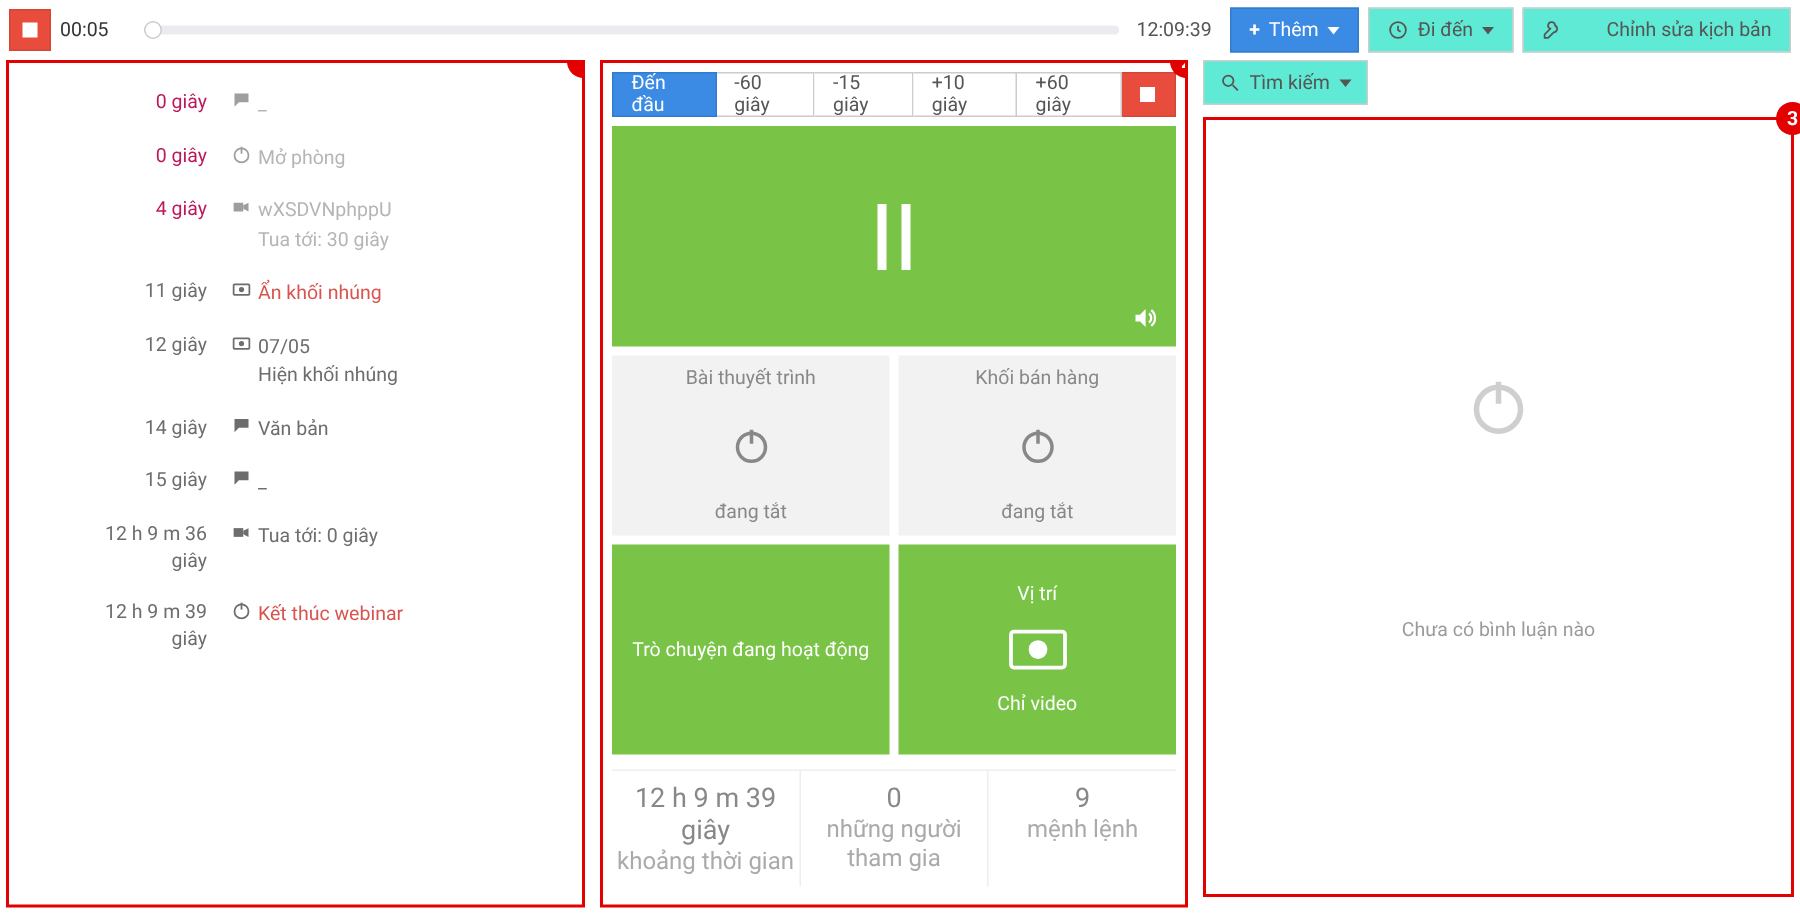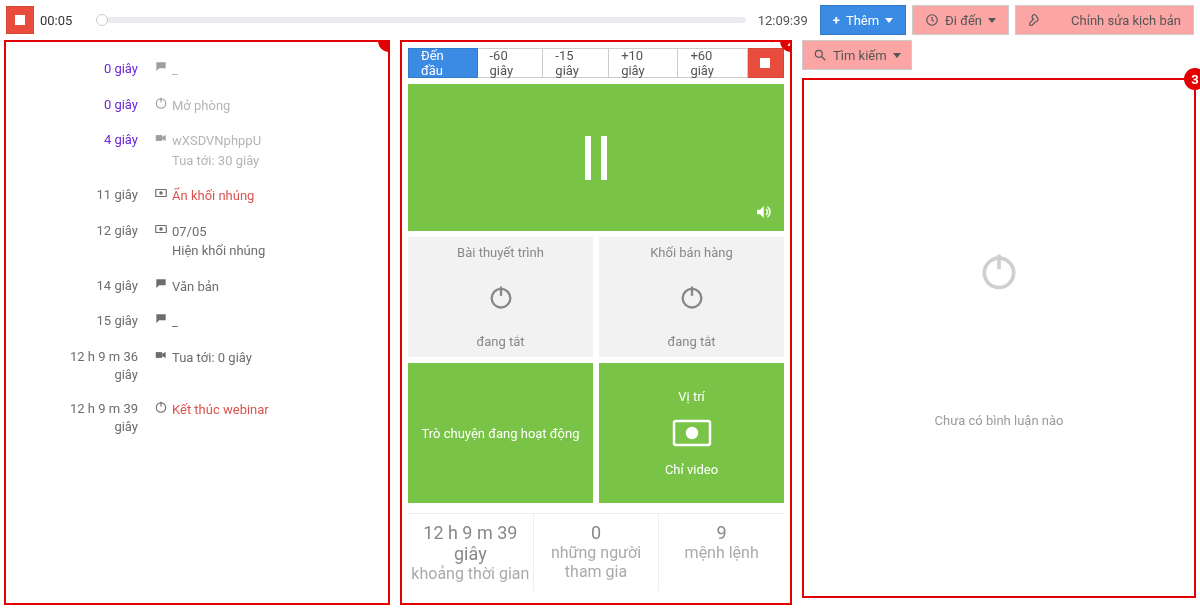--- a/index.html
+++ b/index.html
@@ -42,21 +42,21 @@
     background: #fff;
     border: 1px solid #ccc;
     border-radius: 50%;
   }
   .time-end { font-size: 13px; color: #555; padding: 0 6px; }
   .btn {
     display: inline-flex; align-items: center;
     padding: 0 12px;
     height: 30px;
     border: 1px solid #ccc;
-    background: #fca5a5;
+    background: #5eead4;
     color: #555;
     font-size: 13px;
     gap: 6px;
     cursor: pointer;
   }
   .btn.primary { background: #3B8BE4; color: #fff; border-color: #337ccc; }
   .caret { width: 0; height: 0; border-left: 4px solid transparent; border-right: 4px solid transparent; border-top: 5px solid currentColor; }
   .btn.edit-script { margin-left: auto; gap: 29px; }
 
   
@@ -111,21 +111,21 @@
     display: flex; align-items: center; justify-content: center;
     z-index: 10;
   }
 
   
   .left-row { display: flex; align-items: flex-start; padding: 8px 10px 8px 0; }
   .left-time {
     width: 140px;
     text-align: right;
     padding-right: 12px;
-    color: #6d28d9;
+    color: #be185d;
     font-size: 13px;
     line-height: 1.4;
   }
   .left-row.dark .left-time { color: #6d6d6d; }
   .left-icon {
     width: 22px;
     color: #9e9e9e;
     display: flex; justify-content: center;
   }
   .left-row.dark .left-icon { color: #6d6d6d; }

